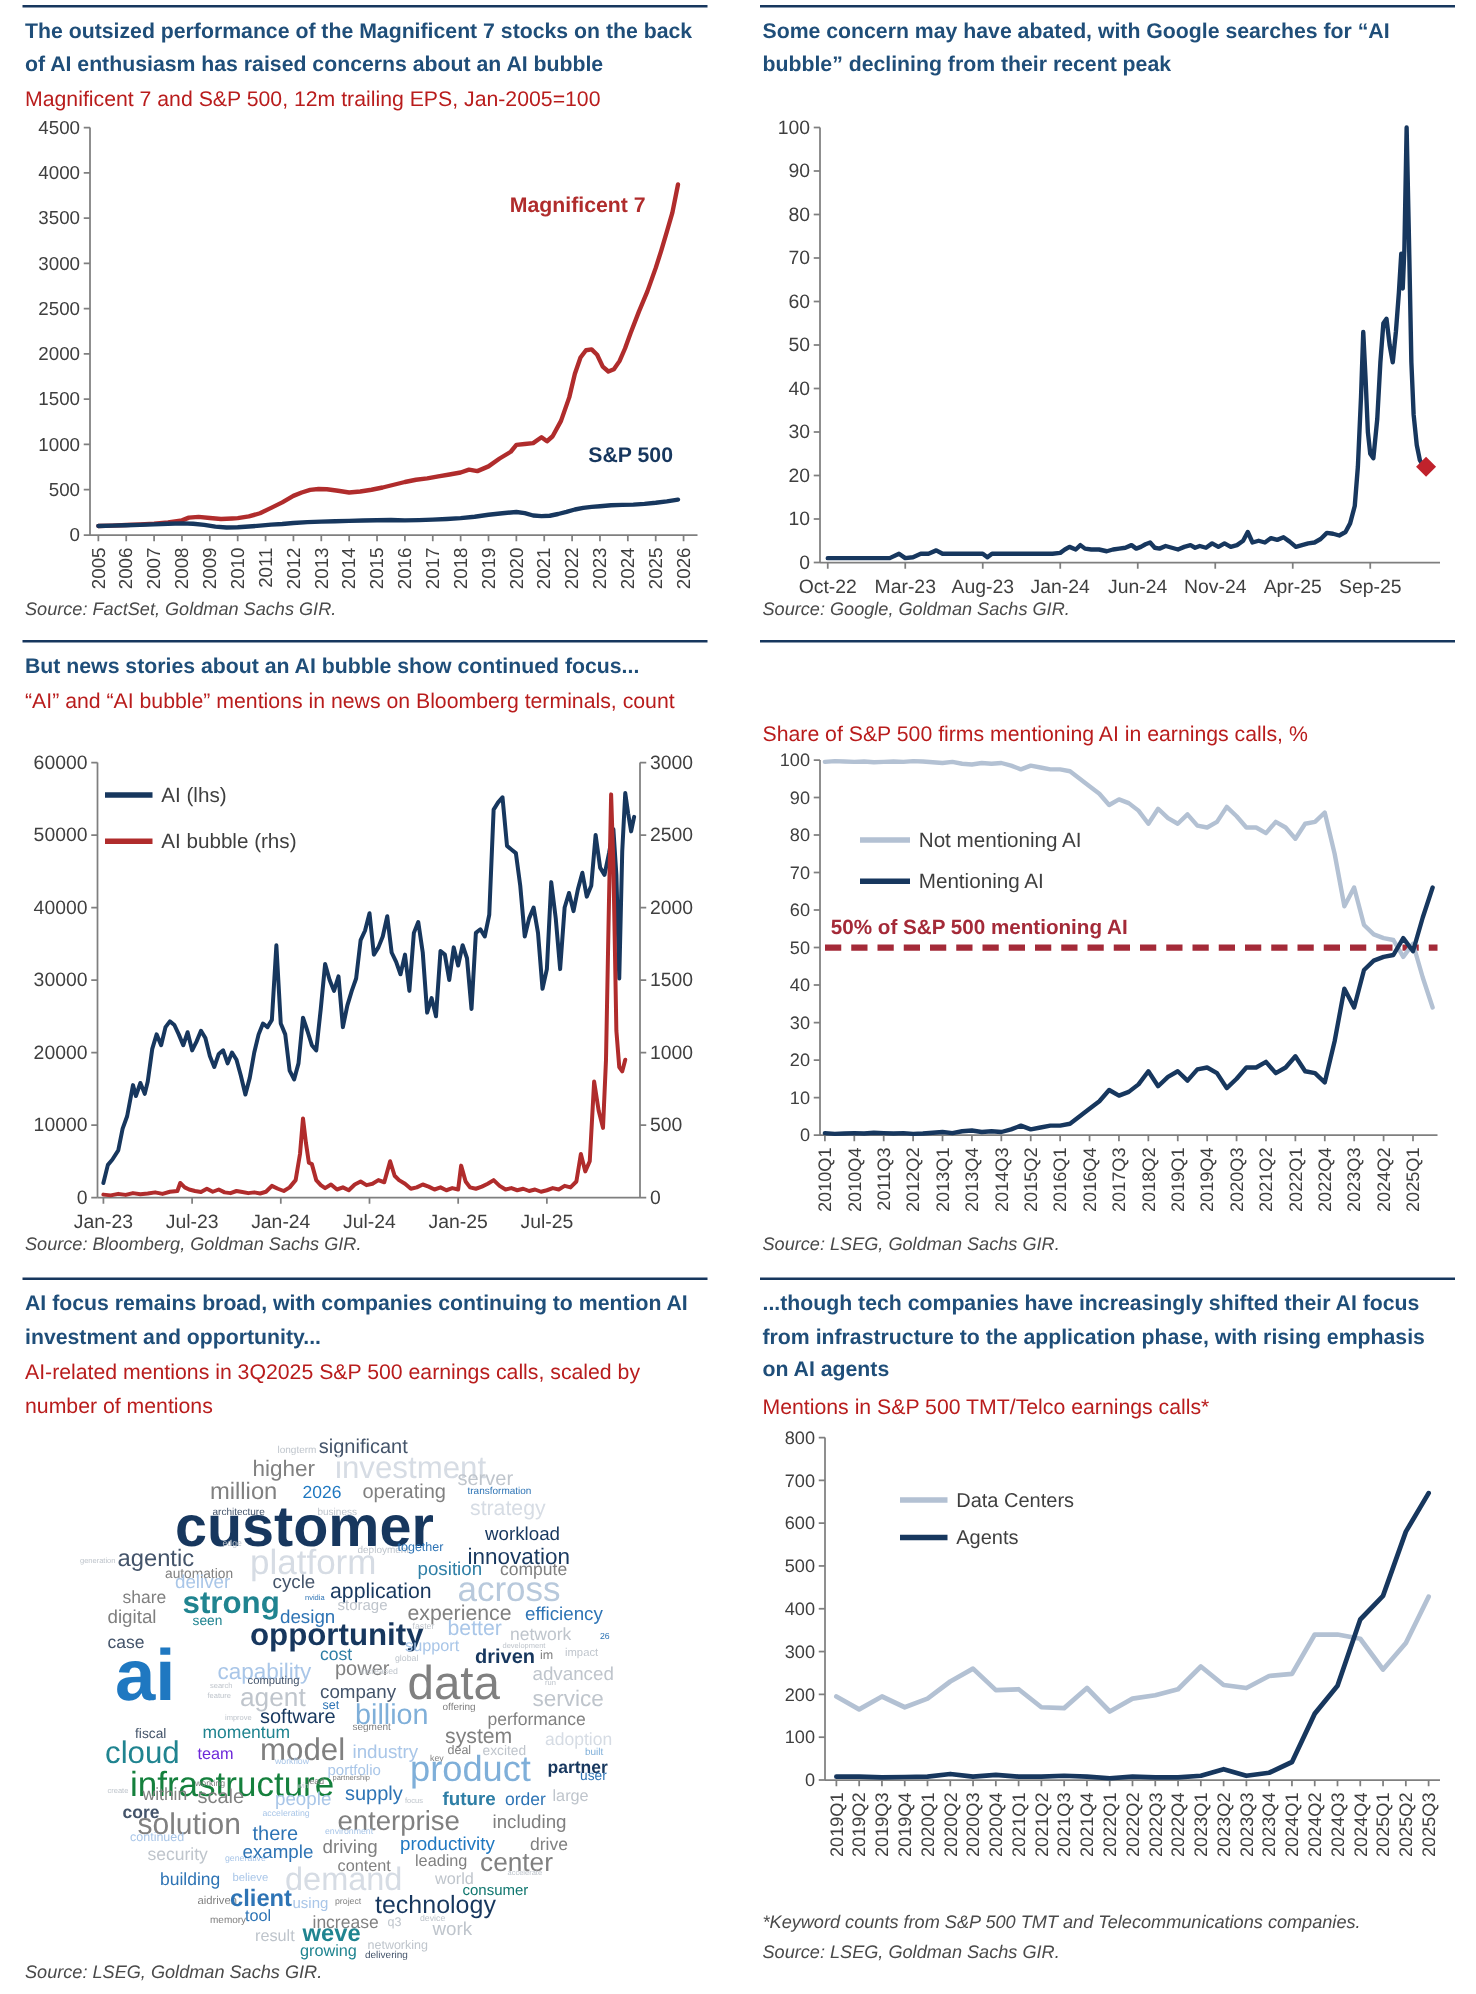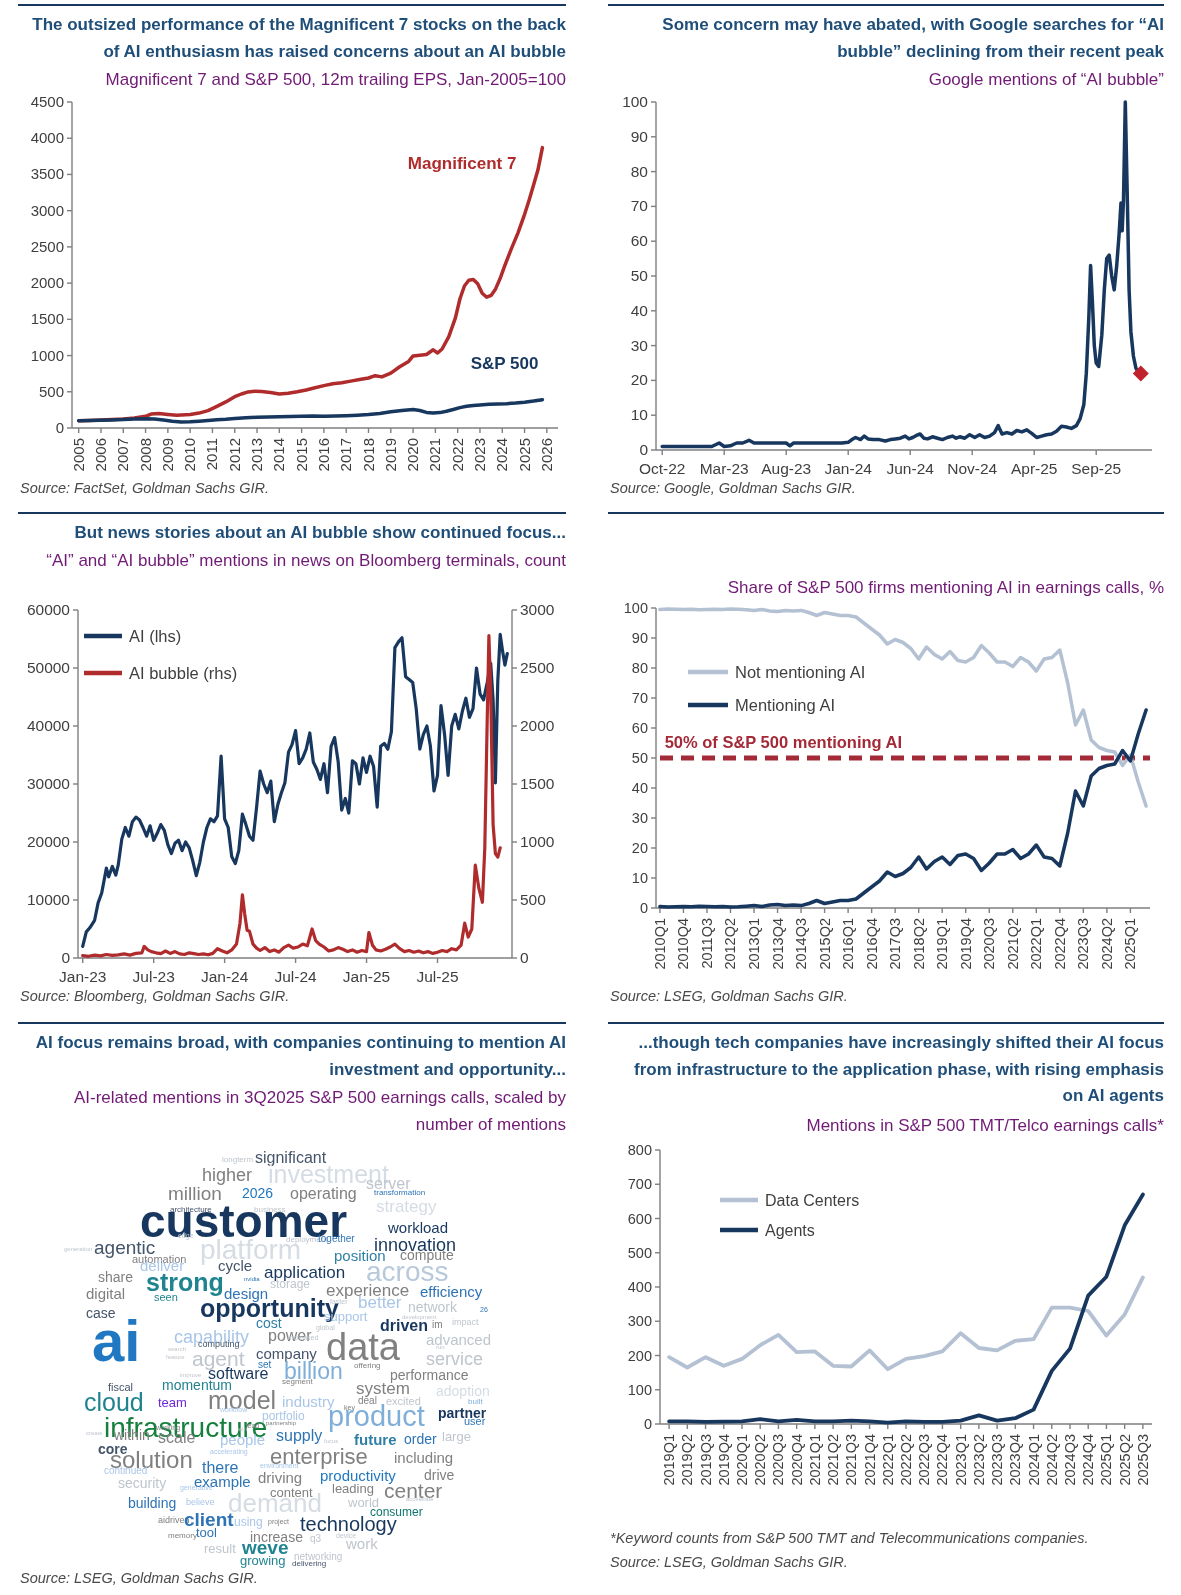--- a/index.html
+++ b/index.html
@@ -1,28 +1,28 @@
 <!DOCTYPE html>
 <html><head>
 <meta charset="utf-8">
 <style>
   html,body{margin:0;padding:0;background:#ffffff;}
   .page{position:relative;width:1181px;height:1595px;background:#fff;overflow:hidden;
         font-family:"Liberation Sans",sans-serif;}
-  .panel{position:absolute;border-top:2.5px solid #17375E;text-align:right;}
+  .panel{position:absolute;border-top:2.5px solid #17375E;}
   .p1{left:18px;top:4px;width:548px;height:506px;}
   .p2{left:608px;top:4px;width:556px;height:506px;}
   .p3{left:18px;top:512px;width:548px;height:508px;}
   .p4{left:608px;top:512px;width:556px;height:508px;}
   .p5{left:18px;top:1022px;width:548px;height:571px;}
   .p6{left:608px;top:1022px;width:556px;height:571px;}
   .title{position:absolute;left:2px;right:0;top:6px;margin:0;font-size:17px;line-height:26.5px;
          font-weight:bold;color:#1F4E79;}
   .subtitle{position:absolute;left:2px;right:0;margin:0;font-size:17px;line-height:27px;
-            font-weight:normal;color:#701a75;}
+            font-weight:normal;color:#b91c1c;}
   .p1 .subtitle,.p2 .subtitle,.p4 .subtitle{top:60px;}
   .p3 .subtitle{top:33px;}
   .p5 .subtitle{top:60px;}
   .p6 .subtitle{top:88px;}
   .chart{position:absolute;left:0;top:86px;}
   .p6 .chart{top:118px;}
   .source{position:absolute;left:2px;margin:0;font-size:14.5px;font-style:italic;color:#4a4a4a;}
   .p1 .source,.p2 .source,.p3 .source,.p4 .source{top:474px;}
   .p5 .source{top:546px;}
   .p6 .footnote{position:absolute;left:2px;top:506px;margin:0;font-size:14.5px;font-style:italic;color:#4a4a4a;}
@@ -108,21 +108,20 @@
           <polyline points="60.7,328.8 71.8,328.5 83.0,328.0 94.1,327.5 105.3,326.9 116.4,325.9 127.6,324.3 133.1,322.1 140.9,321.5 149.9,322.4 158.8,323.2 167.7,322.8 172.2,322.5 181.1,321.1 190.0,318.6 198.9,314.3 207.8,309.9 216.7,304.7 223.4,302.0 230.1,299.9 236.8,299.2 243.5,299.4 252.4,300.6 261.3,302.0 270.2,301.2 279.2,299.8 288.1,298.0 297.0,295.8 305.9,293.6 314.8,291.8 323.8,290.7 332.7,289.1 341.6,287.6 350.5,286.0 357.2,283.7 363.9,284.9 372.8,281.1 381.7,274.8 390.6,269.4 395.1,263.9 401.8,263.2 408.5,262.5 415.2,257.8 419.6,261.0 424.1,257.0 430.8,244.7 437.4,225.9 441.9,207.0 446.4,194.0 450.8,188.2 455.3,187.5 459.7,191.8 464.2,201.3 468.7,205.2 473.1,203.4 477.6,196.9 482.0,186.8 486.5,174.4 493.2,157.1 499.9,141.1 506.6,122.3 511.0,108.5 515.5,93.3 519.9,78.1 524.4,55.6" fill="none" stroke="#B02C2C" stroke-width="3.5" stroke-linejoin="round" stroke-linecap="round"></polyline>
           <polyline points="60.7,328.8 71.8,328.5 83.0,328.2 94.1,327.9 105.3,327.5 116.4,327.0 127.6,326.7 136.5,327.0 145.4,327.9 154.3,329.3 163.2,330.0 172.2,329.8 181.1,329.2 190.0,328.5 198.9,327.7 207.8,327.2 216.7,326.4 227.9,325.7 239.0,325.3 250.2,325.0 261.3,324.7 272.5,324.4 283.6,324.2 294.8,324.0 305.9,324.3 317.1,324.1 328.2,323.7 339.4,323.2 350.5,322.5 361.7,321.4 372.8,319.8 383.9,318.6 395.1,317.6 401.8,318.5 408.5,320.4 415.2,320.9 421.8,320.6 428.5,319.2 435.2,317.5 441.9,315.6 448.6,314.3 455.3,313.5 462.0,313.0 470.9,312.2 479.8,311.9 488.7,311.7 497.6,311.1 506.6,310.2 515.5,309.1 524.4,307.7" fill="none" stroke="#17375E" stroke-width="3.5" stroke-linejoin="round" stroke-linecap="round"></polyline>
           <text x="444.13761467889987" y="77.37333333333333" fill="#B02C2C" font-size="17" text-anchor="middle" font-weight="bold">Magnificent 7</text>
           <text x="486.49541284403455" y="277.32" fill="#17375E" font-size="17" text-anchor="middle" font-weight="bold">S&amp;P 500</text>
         </svg></div>
     <p class="source">Source: FactSet, Goldman Sachs GIR.</p>
   </section>
 
   <section class="panel p2">
     <h2 class="title">Some concern may have abated, with Google searches for “AI bubble” declining from their recent peak</h2>
-    <p class="subtitle">Google mentions of “AI bubble”</p>
     <div class="chart"><svg width="556" height="392" viewBox="0 0 556 392" style="font-family:'Liberation Sans',sans-serif">
           <line x1="48" y1="10" x2="48" y2="358" stroke="#7F7F7F" stroke-width="1.4"></line>
           <line x1="48" y1="358" x2="544" y2="358" stroke="#7F7F7F" stroke-width="1.4"></line>
           <line x1="43" y1="358" x2="48" y2="358" stroke="#7F7F7F" stroke-width="1.4"></line>
           <text x="40" y="363" fill="#3F3F3F" font-size="15.5" text-anchor="end" font-weight="normal">0</text>
           <line x1="43" y1="323.2" x2="48" y2="323.2" stroke="#7F7F7F" stroke-width="1.4"></line>
           <text x="40" y="328.2" fill="#3F3F3F" font-size="15.5" text-anchor="end" font-weight="normal">10</text>
           <line x1="43" y1="288.4" x2="48" y2="288.4" stroke="#7F7F7F" stroke-width="1.4"></line>
           <text x="40" y="293.4" fill="#3F3F3F" font-size="15.5" text-anchor="end" font-weight="normal">20</text>
           <line x1="43" y1="253.60000000000002" x2="48" y2="253.60000000000002" stroke="#7F7F7F" stroke-width="1.4"></line>

